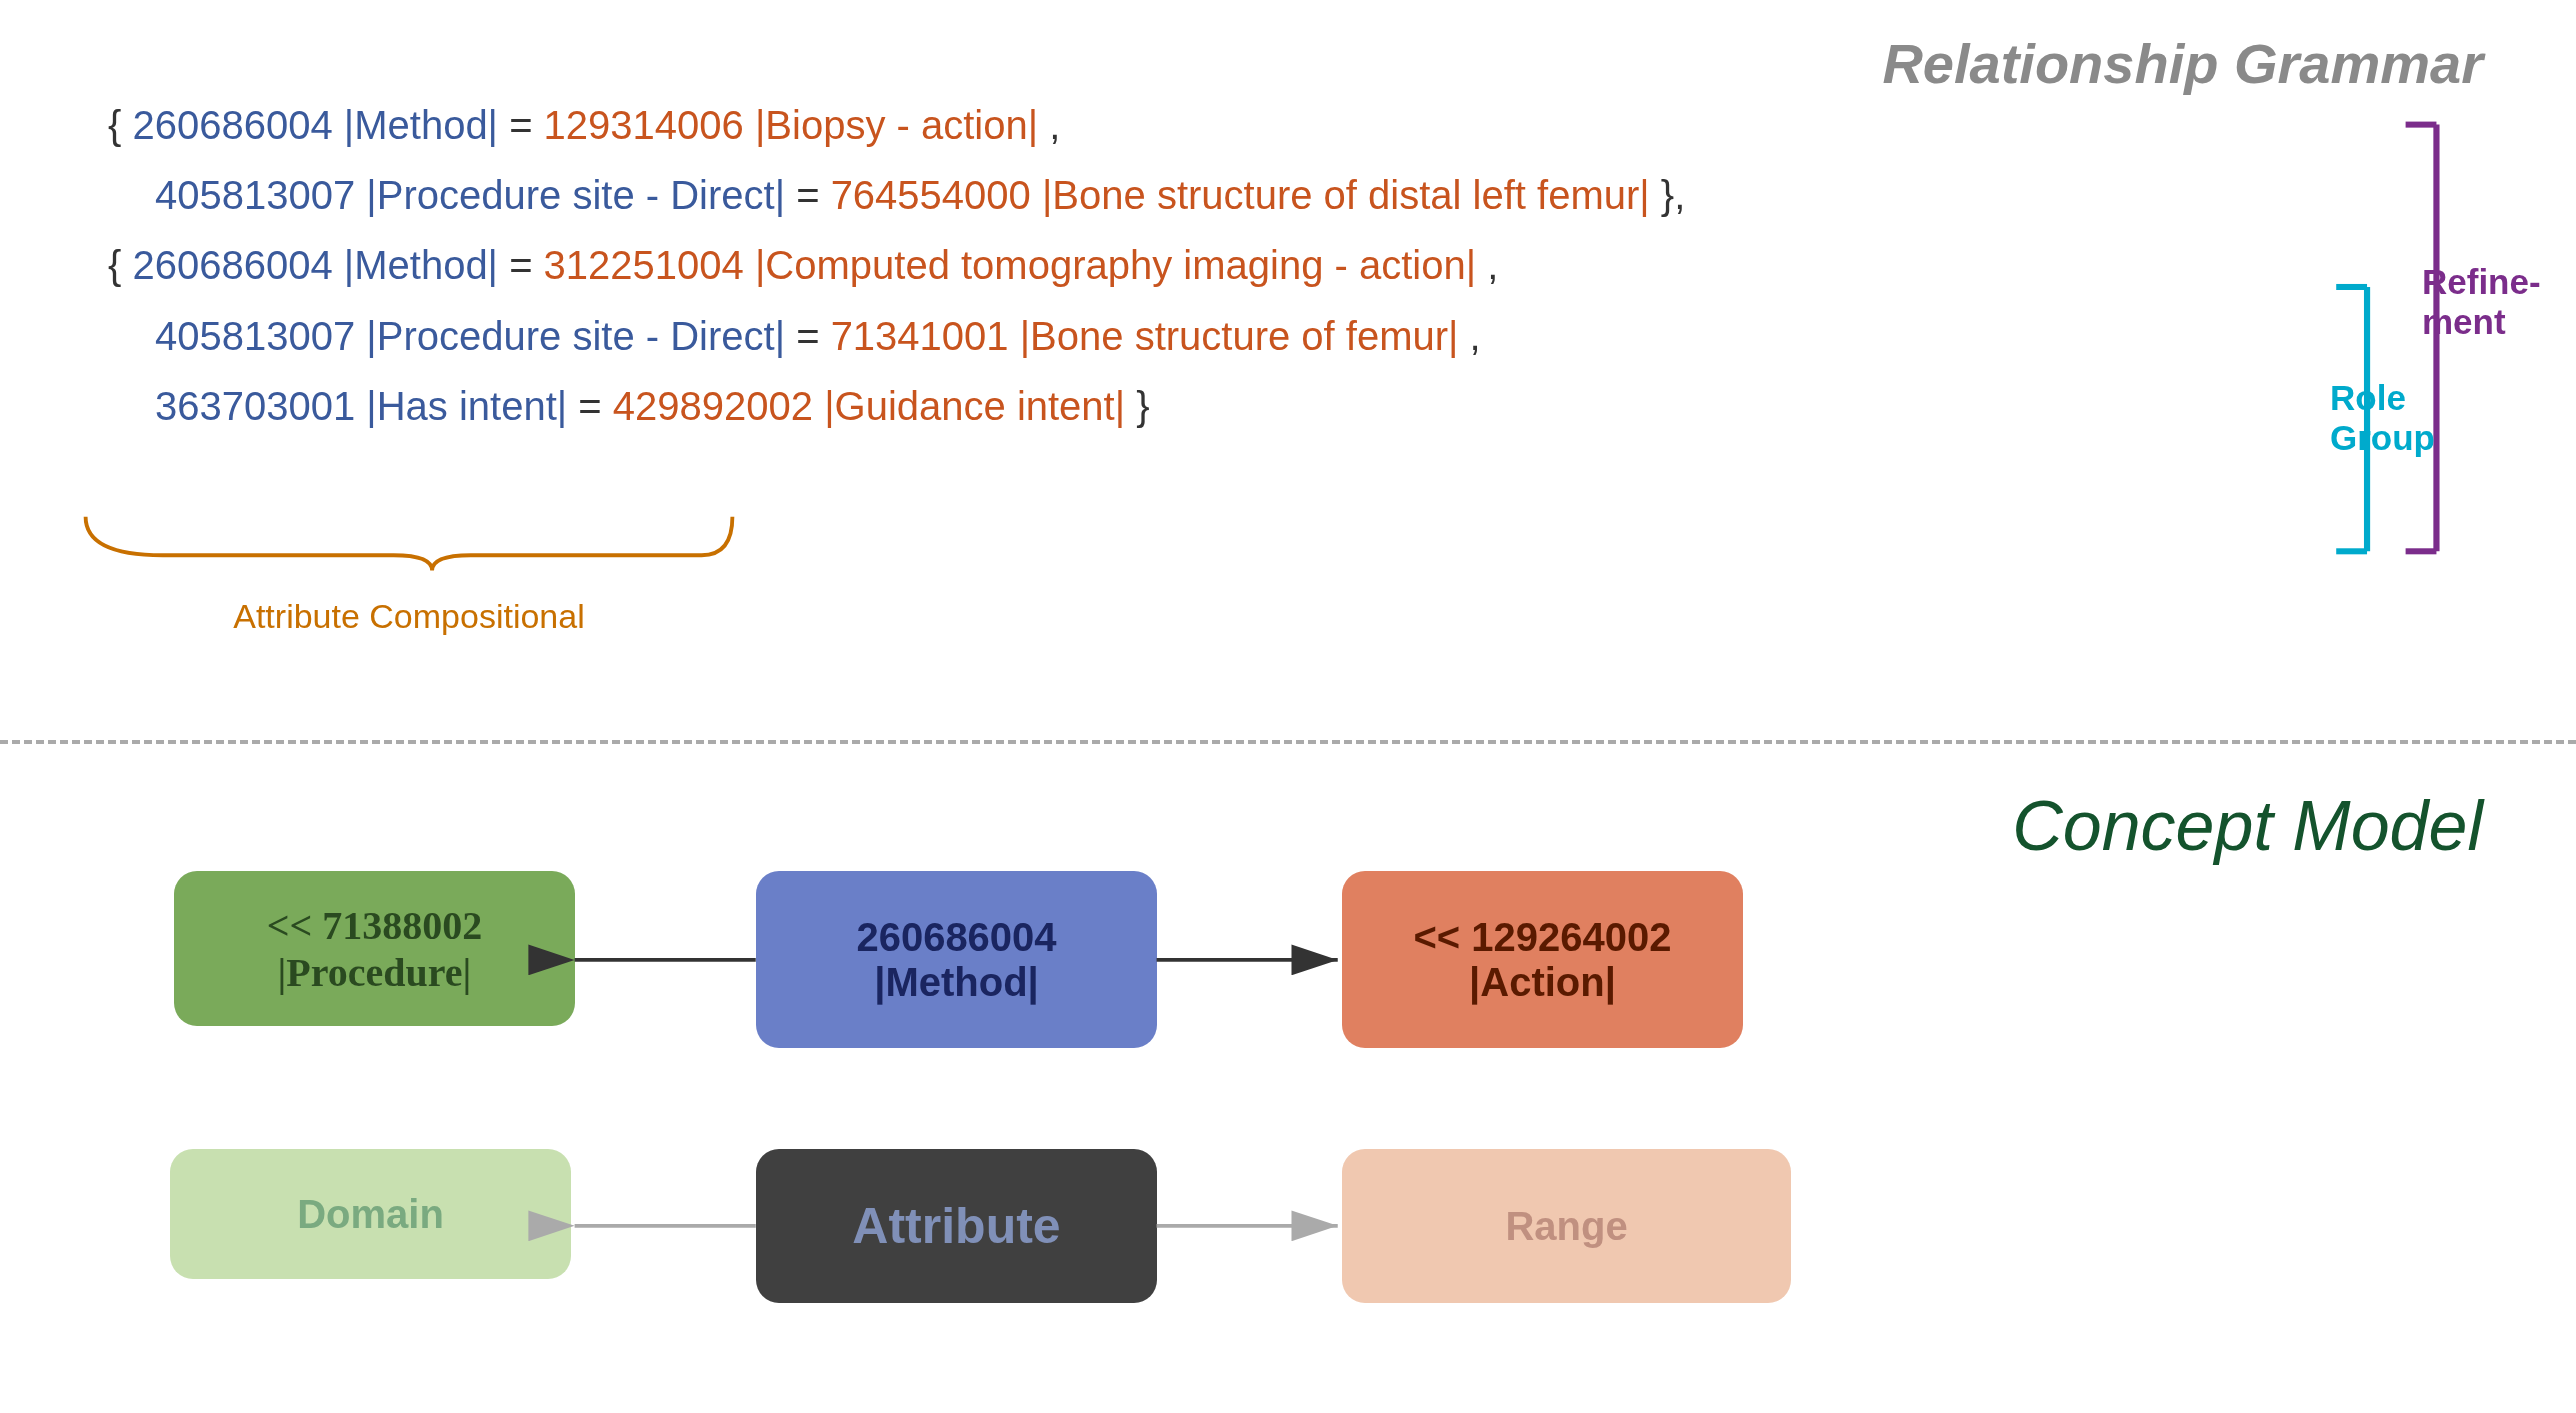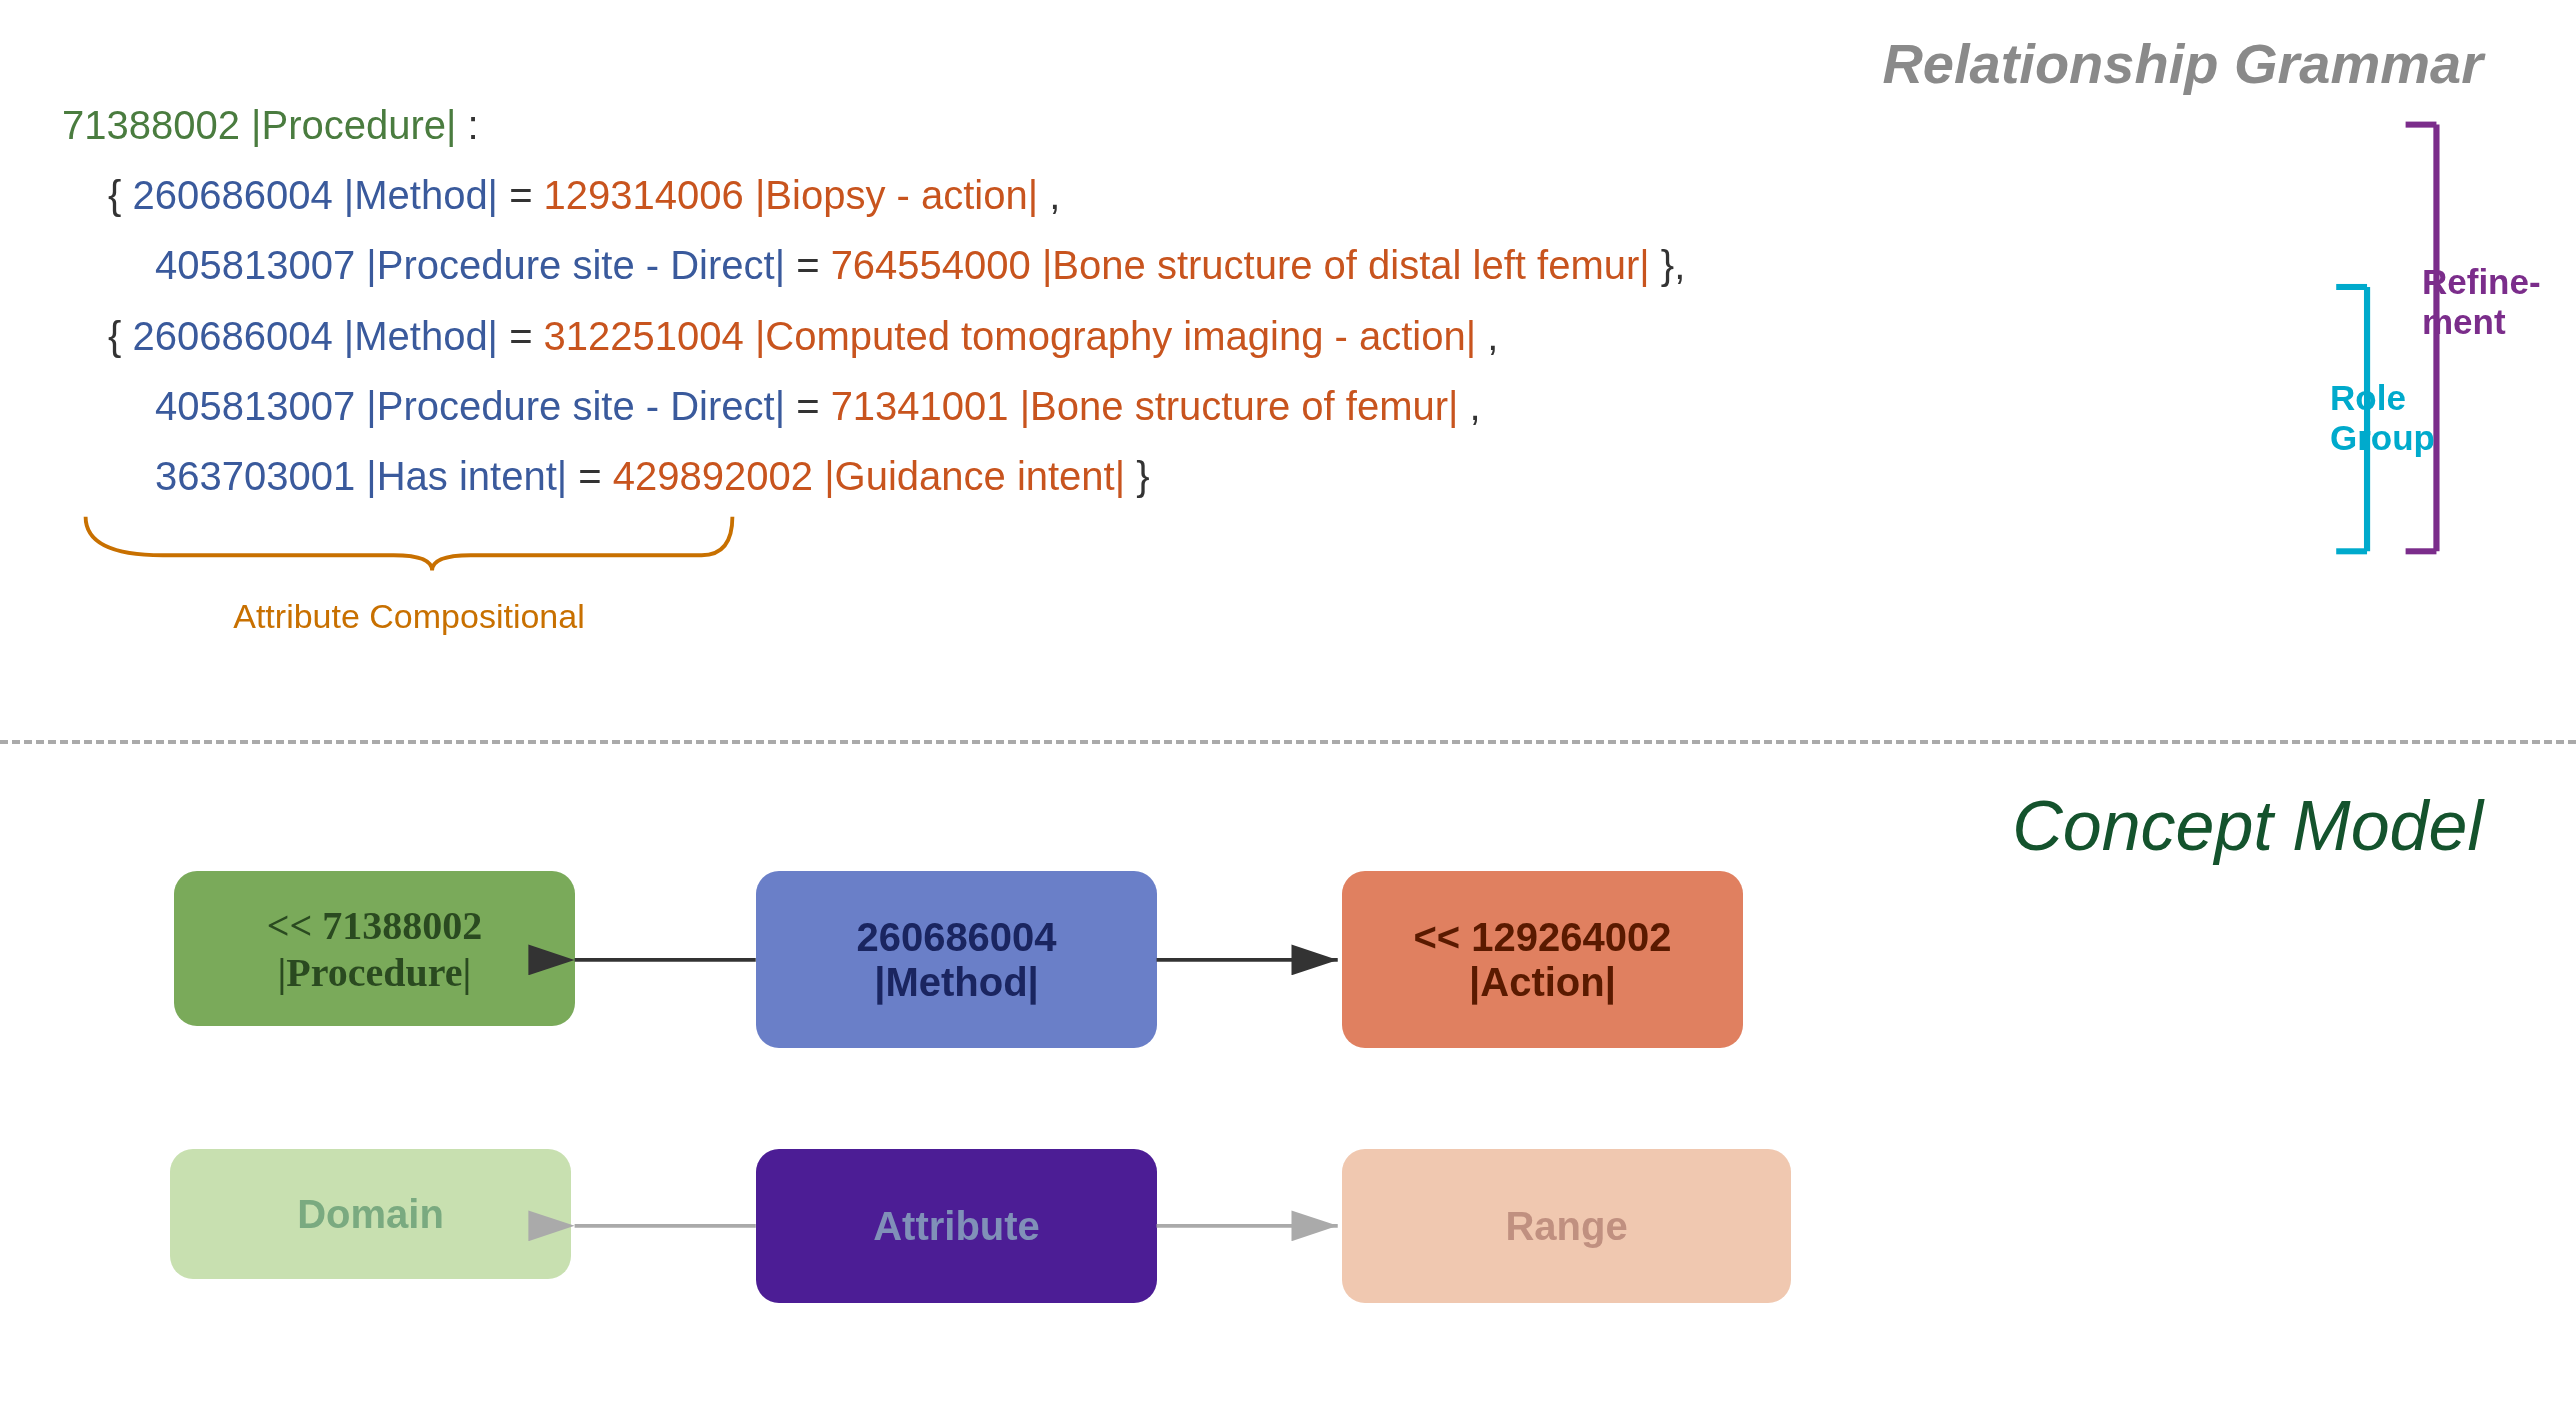--- a/index.html
+++ b/index.html
@@ -120,23 +120,23 @@
       font-size: 40px;
     }
 
     .box-green-light {
       background: #c8e0b0;
       color: #7aaa80;
       font-size: 40px;
     }
 
     .box-blue-light {
-      background: #4c1d95;
+      background: #404040;
       color: #8090b8;
-      font-size: 40px;
+      font-size: 50px;
     }
 
     .box-orange-light {
       background: #f0c8b0;
       color: #c09080;
       font-size: 40px;
     }
 
     
     .brackets-svg {
@@ -150,25 +150,20 @@
   </style>
 </head>
 <body>
 
 <div class="top-section">
 
   <div class="title-compositional">Relationship Grammar</div>
 
   <div class="grammar-content">
 
-    <div class="code-line">
-      <span class="color-green">71388002</span>
-      <span class="color-green"> |Procedure| </span>
-      <span class="color-dark">:</span>
-    </div>
 
     <div class="code-line indent-1">
       <span class="color-dark">{ </span>
       <span class="color-blue">260686004 |Method| </span>
       <span class="color-dark">= </span>
       <span class="color-orange">129314006 |Biopsy - action|</span>
       <span class="color-dark">,</span>
     </div>
 
     <div class="code-line indent-2">

